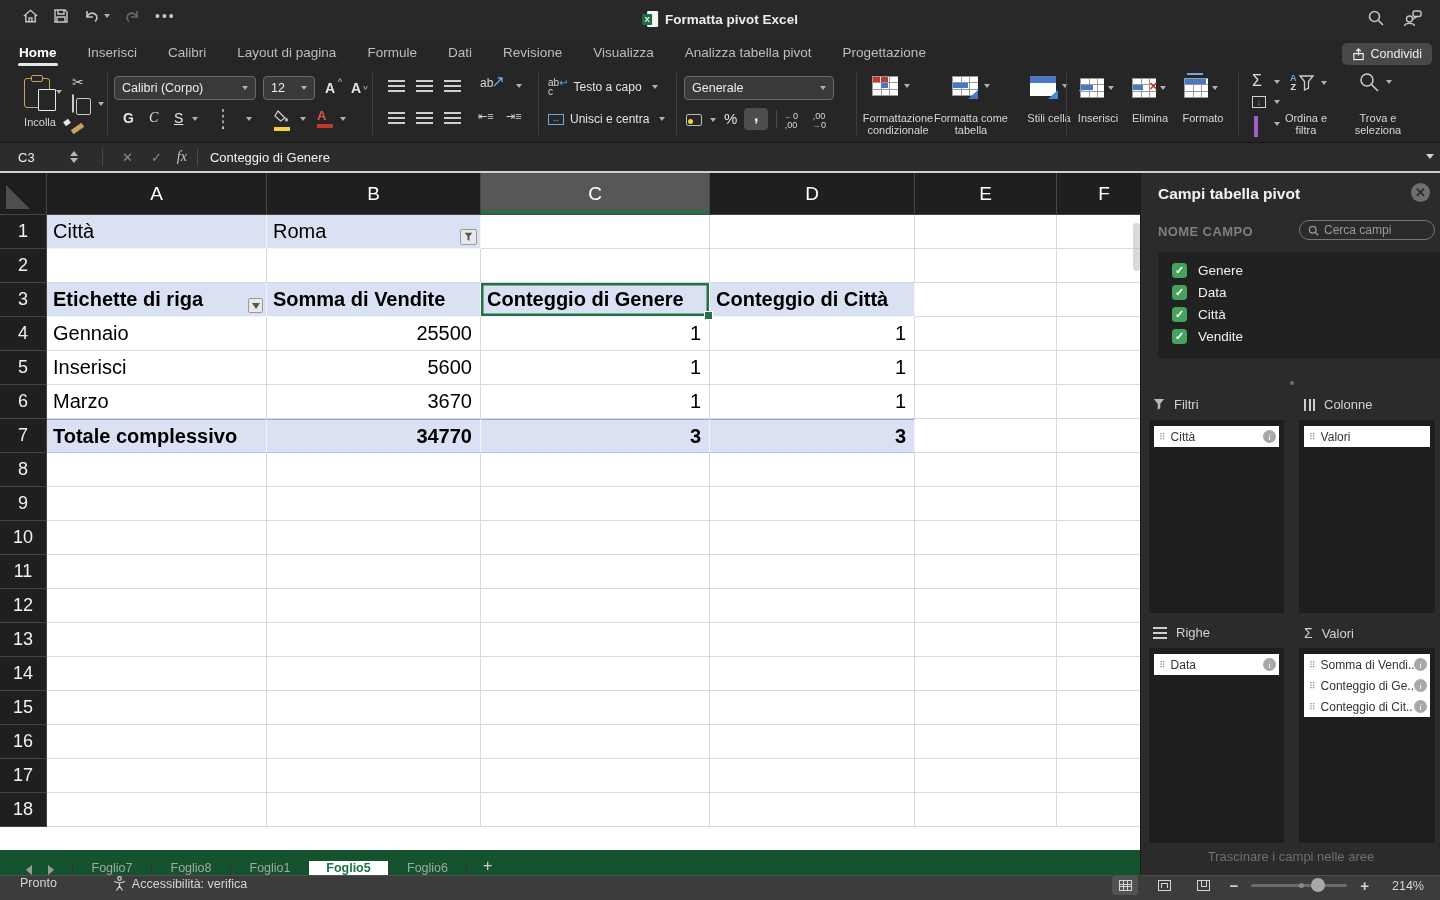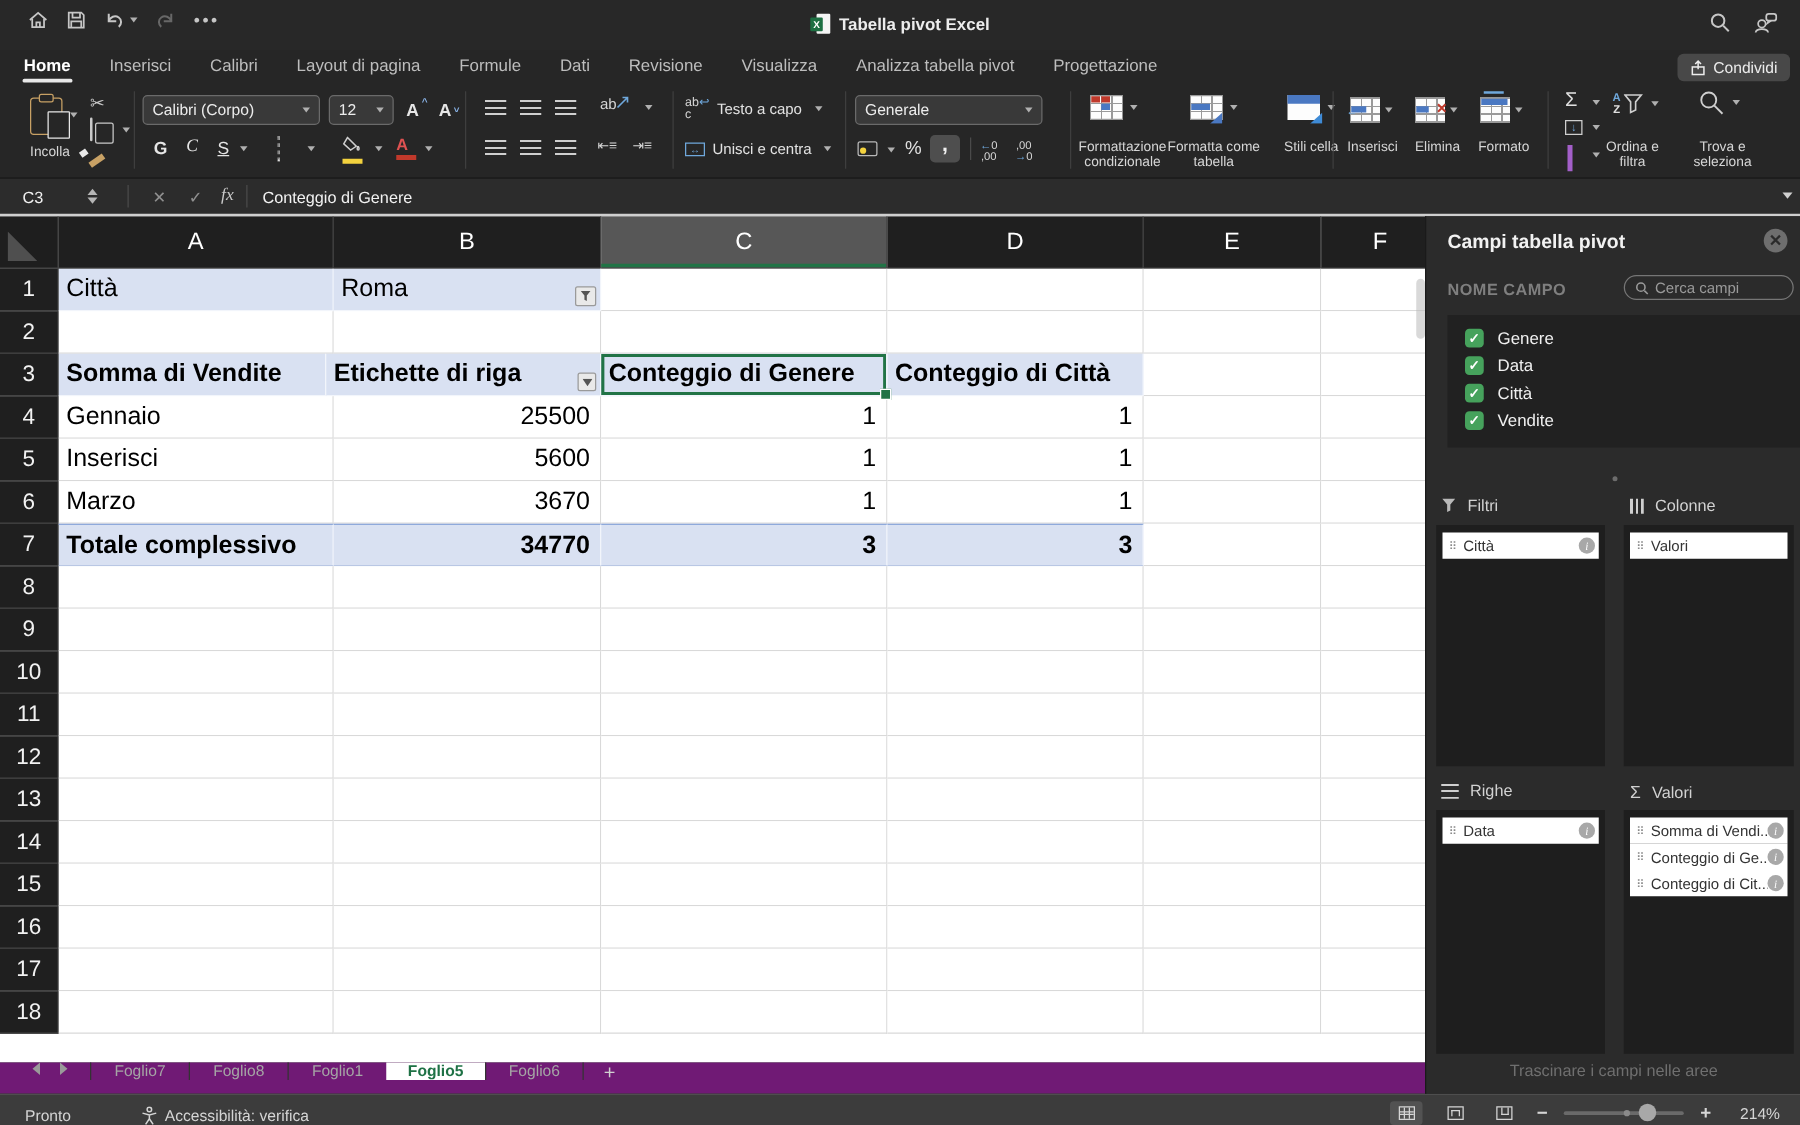--- a/index.html
+++ b/index.html
@@ -99,32 +99,32 @@
 .cell.bold { font-weight:bold; }
 .cell.num { text-align:right; padding-right:8px; }
 .cell.total { border-top:1px solid #8ea9db; border-bottom-color:#b9c7e4; }
 .cell.sel { box-shadow:inset 0 0 0 2.5px #217346; z-index:2; }
 .cell.sel::after { content:""; position:absolute; right:-4px; bottom:-4px; width:7px; height:7px; background:#217346; border:1.5px solid #fff; z-index:3; }
 .cell-btn { position:absolute; right:3px; bottom:3px; width:17px; height:16px; background:#e9e9e9; border:1px solid #9a9a9a; border-radius:2px; display:flex; align-items:center; justify-content:center; }
 .cell-btn svg { display:block; }
 .vscroll { position:absolute; right:0; top:50px; width:7px; height:48px; background:#b9b9b9; border-radius:4px; opacity:.55; }
 
 
-.sheetbar { position:absolute; left:0; top:850px; width:1140px; height:25px; background:#701a75; display:flex; align-items:flex-start; }
+.sheetbar { position:absolute; left:0; top:850px; width:1140px; height:25px; background:#14532d; display:flex; align-items:flex-end; }
 .nav-arrows { display:flex; align-items:center; gap:16px; padding:0 18px 0 26px; }
 .tri { width:0; height:0; border-top:5px solid transparent; border-bottom:5px solid transparent; }
 .tri.left { border-right:6px solid #9a9a9a; }
 .tri.right { border-left:6px solid #9a9a9a; }
 .stab { width:79px; display:flex; align-items:center; justify-content:center; font-size:12.5px; color:#a5a5a5; border-left:1px solid #333; white-space:nowrap; }
 .stab:last-of-type { border-right:1px solid #333; }
 .stab.active { background:#fff; color:#1e7145; font-weight:bold; border-left:none; }
 .add-sheet { display:flex; align-items:center; padding:0 16px; color:#d0d0d0; font-size:16px; }
 
 
-.statusbar { position:absolute; left:0; top:875px; width:1440px; height:25px; background:#3c3c3c; border-top:1px solid #4e4e4e; display:flex; align-items:flex-end; font-size:12.5px; color:#d5d5d5; }
+.statusbar { position:absolute; left:0; top:875px; width:1440px; height:25px; background:#3c3c3c; border-top:1px solid #4e4e4e; display:flex; align-items:flex-start; font-size:12.5px; color:#d5d5d5; }
 .sb-ready { margin-left:20px; }
 .sb-acc { margin-left:56px; display:flex; align-items:center; gap:6px; }
 .sb-right { margin-left:auto; display:flex; align-items:center; gap:13px; padding-right:16px; }
 .view-ic { width:26px; height:19px; display:flex; align-items:center; justify-content:center; border-radius:3px; }
 .view-ic.on { background:#525252; }
 .vi-grid { width:13px; height:11px; border:1px solid #d5d5d5; background:
   linear-gradient(#d5d5d5,#d5d5d5) 0 33%/100% 1px no-repeat,
   linear-gradient(#d5d5d5,#d5d5d5) 0 66%/100% 1px no-repeat,
   linear-gradient(90deg,#d5d5d5,#d5d5d5) 33% 0/1px 100% no-repeat,
   linear-gradient(90deg,#d5d5d5,#d5d5d5) 66% 0/1px 100% no-repeat; }
@@ -198,21 +198,21 @@
           <path d="M4 8 C5 4.5 9 3 12 5 C14.5 6.7 14.5 10.5 12 12.5"></path>
         </svg>
       </span>
     <span class="dots">•••</span>
   </div>
   <div class="title-center">
     <span class="xl-icon">
         <span class="page"></span>
         <span class="green">X</span>
       </span>
-    <span class="doc-title">Tabella pivot Excel</span>
+    <span class="doc-title">Formatta pivot Excel</span>
   </div>
   <div class="tb-right">
     <span class="qa-btn">
         <svg width="18" height="18" viewBox="0 0 18 18" fill="none" stroke-width="1.6">
           <circle cx="7.5" cy="7.5" r="5"></circle>
           <path d="M11.5 11.5 L16 16"></path>
         </svg>
       </span>
     <span class="qa-btn">
         <svg width="19" height="18" viewBox="0 0 19 18" fill="none" stroke-width="1.4">
@@ -466,26 +466,26 @@
       <div class="gutter">2</div>
       <div class="cell" style="width: 220px;"></div>
       <div class="cell" style="width: 214px;"></div>
       <div class="cell" style="width: 229px;"></div>
       <div class="cell" style="width: 205px;"></div>
       <div class="cell" style="width: 142px;"></div>
       <div class="cell" style="width: 95px;"></div>
     </div>
     <div class="grow">
       <div class="gutter">3</div>
-      <div class="cell lav bold" style="width: 214px;"><span>Somma di Vendite</span></div>
       <div class="cell lav bold" style="width: 220px;"><span>Etichette di riga</span><span class="cell-btn" style="width: 15px; height: 15px;">
           <svg width="8" height="6" viewBox="0 0 8 6" fill="#555">
             <path d="M0 0 H8 L4 6 Z"></path>
           </svg>
         </span></div>
+      <div class="cell lav bold" style="width: 214px;"><span>Somma di Vendite</span></div>
       <div class="cell lav bold sel" style="width: 229px;"><span>Conteggio di Genere</span></div>
       <div class="cell lav bold" style="width: 205px;"><span>Conteggio di Città</span></div>
       <div class="cell" style="width: 142px;"></div>
       <div class="cell" style="width: 95px;"></div>
     </div>
     <div class="grow">
       <div class="gutter">4</div>
       <div class="cell" style="width: 220px;"><span>Gennaio</span></div>
       <div class="cell num" style="width: 214px;"><span>25500</span></div>
       <div class="cell num" style="width: 229px;"><span>1</span></div>

